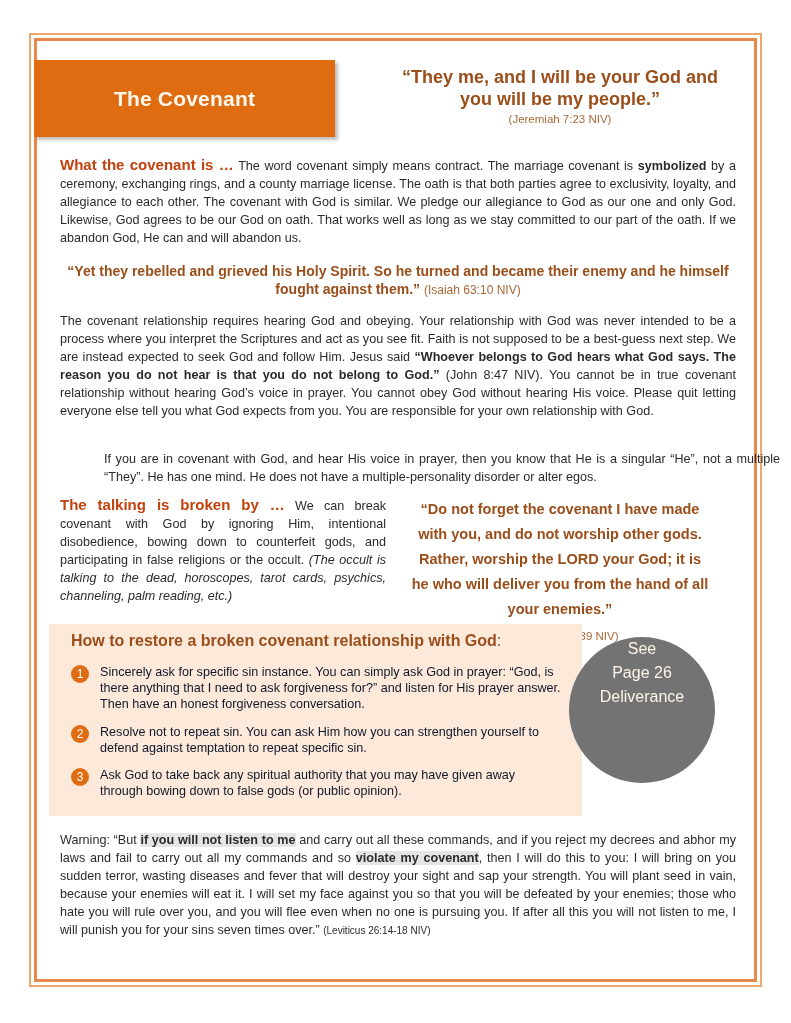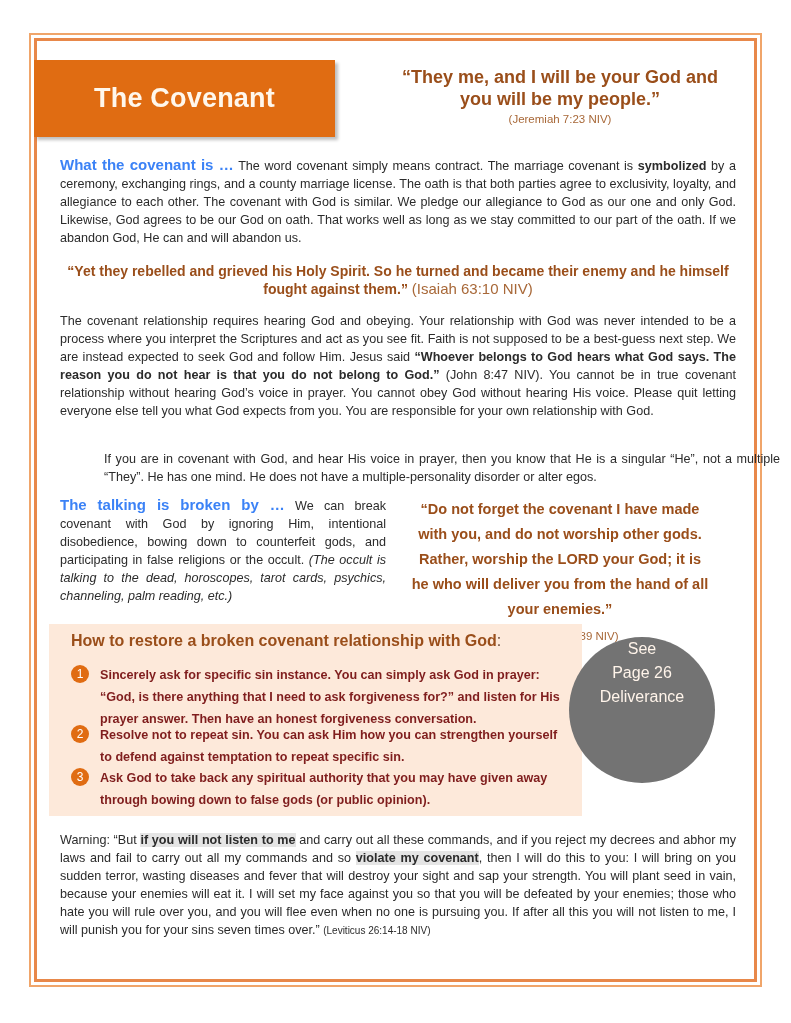--- a/index.html
+++ b/index.html
@@ -5,44 +5,44 @@
   html, body { margin:0; padding:0; background:#ffffff; }
   body { width:791px; height:1023px; position:relative; overflow:hidden;
          font-family:"Liberation Sans", sans-serif; color:#2b2b2b; }
   .frame { position:absolute; left:29px; top:33px; width:733px; height:954px;
            border:2px solid #f0a56a; box-sizing:border-box; }
   .frame-inner { position:absolute; left:3px; top:3px; right:3px; bottom:3px;
            border:3px solid #e8884a; }
   .title-box { position:absolute; left:34px; top:60px; width:301px; height:77px;
            background:#e06c12; box-shadow:3px 3px 3px rgba(0,0,0,0.25);
            display:flex; align-items:center; justify-content:center; }
-  .title-box span { color:#fff7ec; font-weight:bold; font-size:27px; letter-spacing:0.2px; }
+  .title-box span { color:#fff7ec; font-weight:bold; font-size:21px; letter-spacing:0.2px; }
   .hdr-quote { position:absolute; left:400px; top:66px; width:320px; text-align:center; }
   .hdr-quote .q { color:#9a4e1a; font-weight:bold; font-size:18px; line-height:22px; }
   .ref { color:#a86838; font-size:11px;text-align:center; }
   .hdr-quote .ref { display:block; margin-top:3px; font-size:11.5px; }
   .para { position:absolute; left:60px; width:676px; font-size:12.6px; line-height:18px;
           text-align:justify; color:#2b2b2b; }
-  .lead { color:#3b82f6; font-weight:bold; font-size:15px; }
+  .lead { color:#c2410c; font-weight:bold; font-size:15px; }
   .center-quote { position:absolute; left:60px; width:676px; top:262px; text-align:center;
           color:#9a4e1a; font-weight:bold; font-size:14px; line-height:18px; }
-  .center-quote .ref { font-weight:normal; font-size:15px; }
+  .center-quote .ref { font-weight:normal; font-size:12px; }
   .broken { position:absolute; left:60px; top:496px; width:326px; font-size:12.6px;
             line-height:18px; text-align:justify; }
   .broken i { font-style:italic; }
   .right-quote { position:absolute; left:410px; top:497px; width:300px; text-align:center;
             color:#9a4e1a; font-weight:bold; font-size:14.5px; line-height:25px; }
   .right-quote .ref { display:block; font-weight:normal; font-size:11.5px; margin-top:2px; }
   .restore { position:absolute; left:49px; top:624px; width:533px; height:192px; background:#fde9da; }
   .restore h2 { margin:0; position:absolute; left:22px; top:8px; font-size:16px; color:#9a4e1a; font-weight:bold; }
   .restore h2 .colon { color:#6a4a3a; font-weight:normal; }
   .step { position:absolute; left:22px; width:490px; display:flex; }
   .num { flex:0 0 auto; width:18px; height:18px; border-radius:50%; background:#e06c12; color:#fff;
          font-size:12px; display:flex; align-items:center; justify-content:center; margin-right:11px; margin-top:1px; }
-  .step-text { font-size:12.6px; line-height:22px; color:#7f1d1d;font-weight:bold; }
+  .step-text { font-size:12.6px; line-height:16px; color:#0f172a; }
   .circle { position:absolute; left:569px; top:637px; width:146px; height:146px; border-radius:50%;
             background:#737373; display:flex; align-items:flex-start; justify-content:center; text-align:center; }
   .circle span { color:#fff4ea; font-size:16px; line-height:24px; white-space:pre-line; }
   .warning { position:absolute; left:60px; top:831px; width:676px; font-size:12.6px; line-height:18px;
              text-align:justify; color:#2b2b2b; }
   .hl { background:#e5e5e5; font-weight:bold; }
   .warning .ref { font-size:10px; color:#2b2b2b; }
 </style>
 </head>
 <body>

